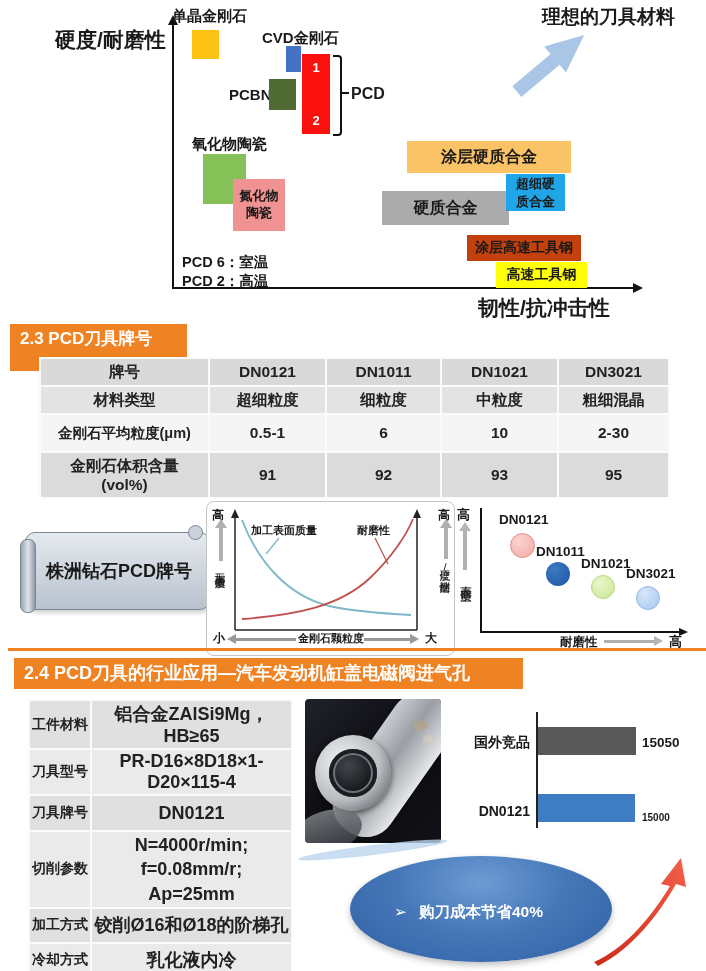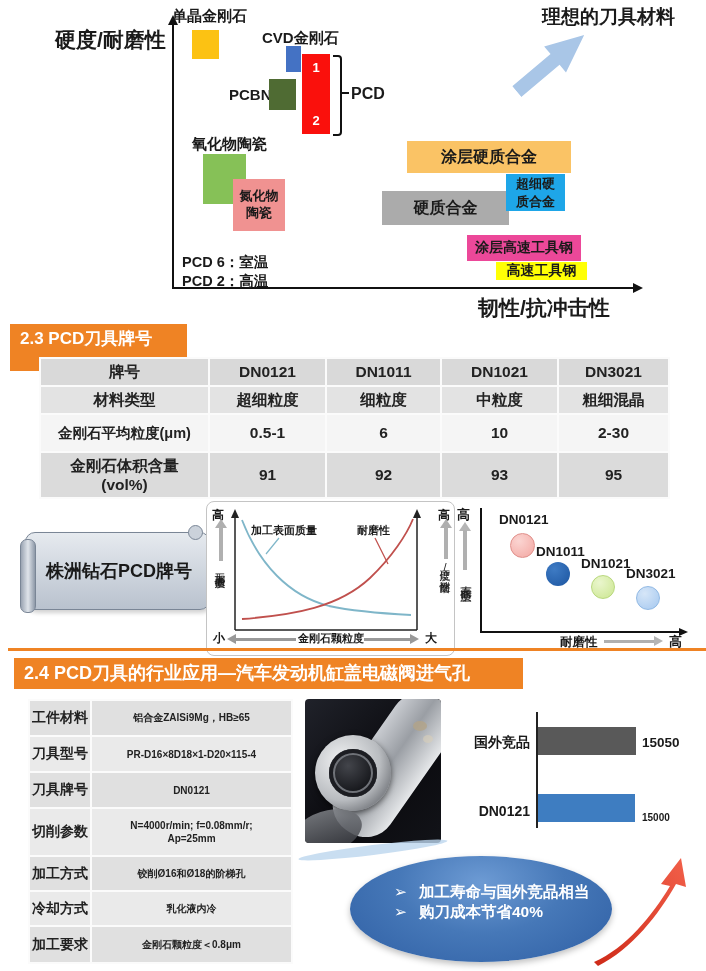--- a/index.html
+++ b/index.html
@@ -11,21 +11,21 @@
   .pre{white-space:pre-line;}
   .vtext{writing-mode:vertical-rl;text-orientation:upright;}
   .banner{background:#EF8324;color:#fff;font-weight:700;}
   table{border-collapse:collapse;table-layout:fixed;}
   td{border:2px solid #FBFBFB;text-align:center;vertical-align:middle;padding:1px 2px;}
   #t23 td{font-size:15.5px;font-weight:700;color:#222;}
   #t23 .r0 td{background:#D9D9D9;}
   #t23 .r1 td{background:#E3E3E3;}
   #t23 .r2 td{background:#F5F5F5;}
   #t23 .r3 td{background:#DBDBDB;}
-  #t24 td{font-size:10px;font-weight:700;color:#222;}
+  #t24 td{font-size:18px;font-weight:700;color:#222;}
   #t24 tr:nth-child(odd) td{background:#E0E0E0;}
   #t24 tr:nth-child(even) td{background:#EAEAEA;}
   .tri{width:0;height:0;}
   .gray-arrow-line{background:#B0B0B0;}
 </style>
 </head>
 <body>
 
 <div id="page">
 
@@ -58,22 +58,22 @@
     <span class="abs b" style="left:192px;top:135px;font-size:15px;">氧化物陶瓷</span>
     <div class="abs" style="left:203px;top:154px;width:43px;height:50px;background:#86C157;"></div>
 
     <div class="abs c pre b" style="left:233px;top:179px;width:52px;height:52px;background:#F09291;font-size:13px;line-height:1.3;">氮化物
 陶瓷</div>
 
     <div class="abs c b" style="left:382px;top:191px;width:127px;height:34px;background:#ABABAB;font-size:16px;">硬质合金</div>
     <div class="abs c b" style="left:407px;top:141px;width:164px;height:32px;background:#FAC365;font-size:16px;">涂层硬质合金</div>
     <div class="abs c pre b" style="left:506px;top:174px;width:59px;height:37px;background:#1EA6E8;font-size:13px;line-height:1.35;z-index:2;">超细硬
 质合金</div>
-    <div class="abs c b" style="left:467px;top:235px;width:114px;height:26px;background:#ec4899;font-size:14px;">涂层高速工具钢</div>
-    <div class="abs c b" style="left:496px;top:262px;width:91px;height:18px;background:#FFFF05;font-size:14px;">高速工具钢</div>
+    <div class="abs c b" style="left:467px;top:235px;width:114px;height:26px;background:#c2410c;font-size:14px;">涂层高速工具钢</div>
+    <div class="abs c b" style="left:496px;top:262px;width:91px;height:26px;background:#FFFF05;font-size:14px;">高速工具钢</div>
 
     <span class="abs b" style="left:182px;top:253px;font-size:14.5px;">PCD 6：室温</span>
     <span class="abs b" style="left:182px;top:272px;font-size:14.5px;">PCD 2：高温</span>
 
     <svg class="abs" style="left:506px;top:42px;transform:rotate(-40deg);" width="92" height="40" viewBox="0 0 92 40">
       <polygon points="0,13 50,13 50,3 88,20 50,37 50,27 0,27" fill="#A9C6E7"></polygon>
     </svg>
     <span class="abs b" style="left:542px;top:4px;font-size:19px;">理想的刀具材料</span>
   </div>
 
@@ -237,23 +237,20 @@
     <div class="abs" style="left:86px;top:7px;width:2px;height:116px;background:#222;"></div>
     <span class="abs b" style="left:0;top:29px;width:80px;text-align:right;font-size:14px;">国外竞品</span>
     <div class="abs" style="left:88px;top:22px;width:98px;height:28px;background:#595959;"></div>
     <span class="abs b" style="left:192px;top:30px;font-size:13.5px;">15050</span>
     <span class="abs b" style="left:0;top:98px;width:80px;text-align:right;font-size:14px;">DN0121</span>
     <div class="abs" style="left:88px;top:89px;width:97px;height:28px;background:#3E7DC1;"></div>
     <span class="abs b" style="left:192px;top:107px;font-size:10px;">15000</span>
   </div>
 
   <div class="abs" style="left:350px;top:856px;width:262px;height:106px;border-radius:50%;background:radial-gradient(ellipse at 50% 25%,#6D9BD4 0%,#4678B8 45%,#2F5FA4 100%);box-shadow:0 3px 6px rgba(0,0,0,.25);">
-    <div class="abs" style="left:44px;top:26px;color:#fff;font-size:15.5px;font-weight:700;">
-      <span style="margin-right:12px;">➢</span><span>加工寿命与国外竞品相当</span>
-    </div>
     <div class="abs" style="left:44px;top:46px;color:#fff;font-size:15.5px;font-weight:700;">
       <span style="margin-right:12px;">➢</span><span>购刀成本节省40%</span>
     </div>
   </div>
 
   <svg class="abs" style="left:586px;top:850px;" width="115" height="118" viewBox="0 0 115 118">
     <defs>
       <linearGradient id="redgrad" x1="0" y1="1" x2="1" y2="0">
         <stop offset="0" stop-color="#CE2A18"></stop>
         <stop offset="1" stop-color="#F2604A"></stop>

